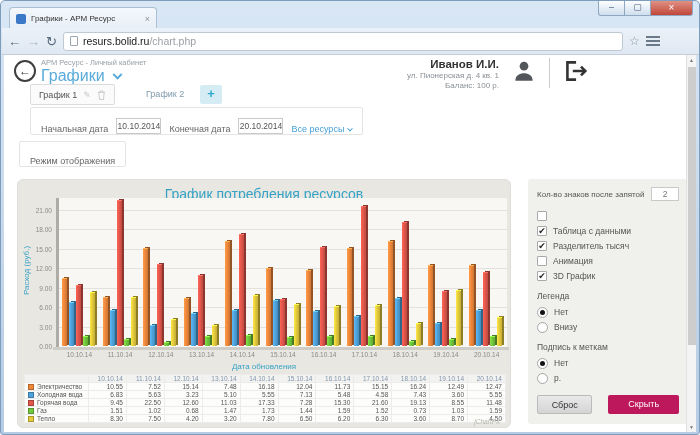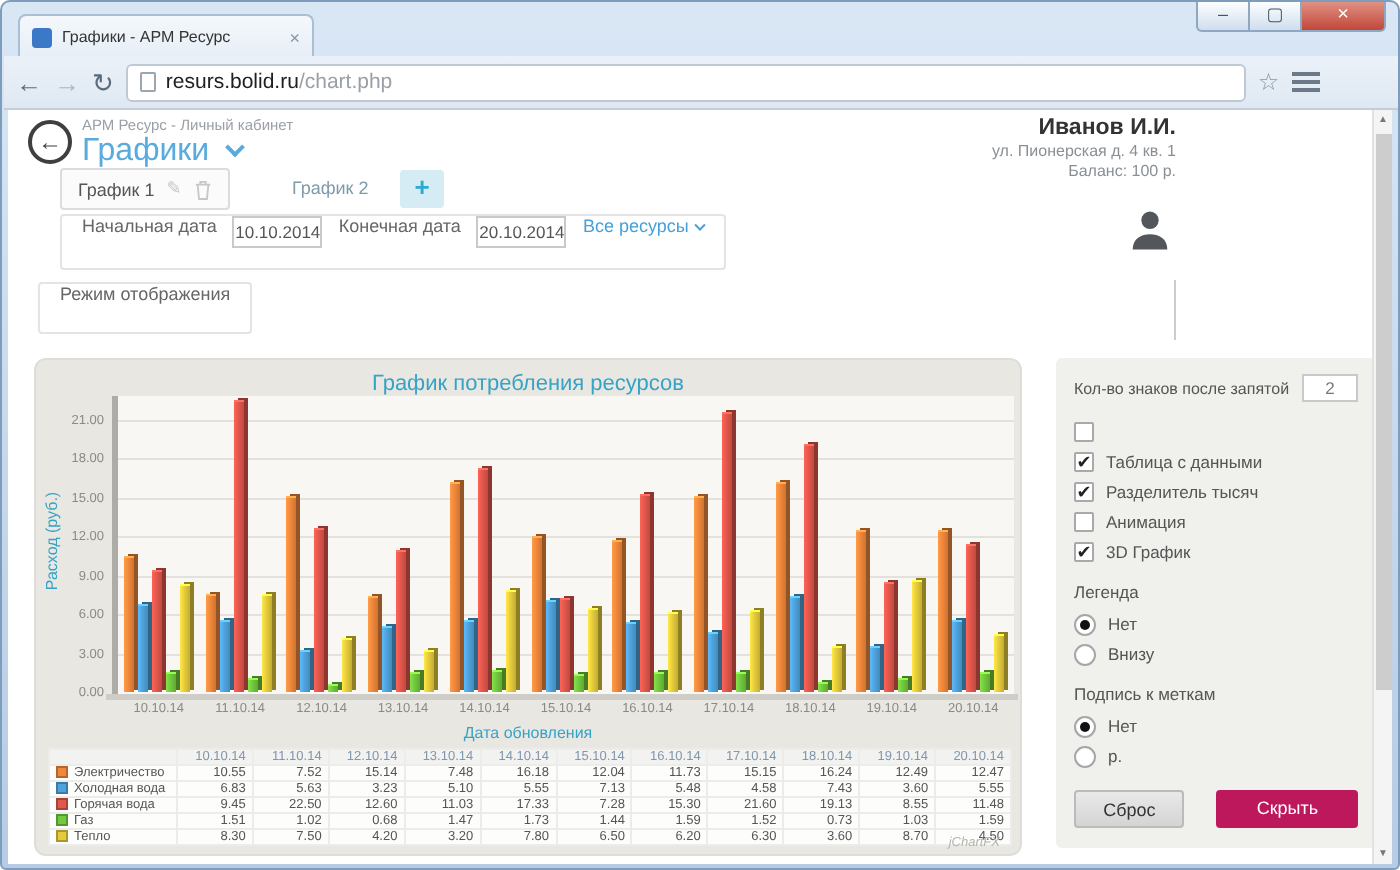--- a/index.html
+++ b/index.html
@@ -31,47 +31,47 @@
   
   .page { position:absolute; left:3px; top:54px; width:684px; height:377px; background:#fff; overflow:hidden; }
   .scrollbar { position:absolute; right:3px; top:54px; width:10px; height:377px; background:#F4F4F4; border-left:1px solid #E2E2E2; }
   .sb-arrow { position:absolute; left:0; width:9px; height:10px; font-size:5px; color:#777; text-align:center; line-height:10px; }
   .sb-thumb { position:absolute; left:1px; top:12px; width:8px; height:278px; background:#CDCDCD; }
 
   .back-circle { position:absolute; left:10px; top:5px; width:22px; height:22px; border:2px solid #3F3F3F; border-radius:50%; color:#3F3F3F; font-size:12px; line-height:18px; text-align:center; font-weight:bold; }
   .breadcrumb { position:absolute; left:37px; top:3px; font-size:7.5px; color:#9AA0A6; }
   .page-title { position:absolute; left:37px; top:12px; font-size:16px; color:#58ABDC; }
   .chev-lg { display:inline-block; width:7px; height:7px; border-right:2px solid #58ABDC; border-bottom:2px solid #58ABDC; transform:rotate(45deg) translate(-2px,-2px); margin-left:9px; }
-  .userbox { position:absolute; right:100px; top:3px; display:flex; align-items:flex-end; gap:12px;flex-direction:column; }
+  .userbox { position:absolute; right:100px; top:3px; display:flex; align-items:flex-start; gap:12px; }
   .usertext { text-align:right; }
   .username { font-size:11.5px; font-weight:bold; color:#333; }
   .usersub { font-size:8px; color:#8A8F94; margin-top:1px; }
   .vdivider { width:1px; height:30px; background:#CCC; }
 
   .gtab { position:absolute; left:26px; top:29px; height:21px; display:flex; align-items:center; gap:6px; padding:0 8px; border:1px solid #DCDCDC; background:#FBFBFB; border-radius:2px; }
   .gtab-label { font-size:9px; color:#555; }
   .pencil { font-size:9px; color:#C6C6C6; }
   .gtab2 { position:absolute; left:142px; top:34px; font-size:9px; color:#7E9AAB; }
   .plus-btn { position:absolute; left:196px; top:30px; width:22px; height:19px; background:#D5ECF5; border-radius:2px; color:#2EA9CF; font-size:13px; font-weight:bold; text-align:center; line-height:18px; }
 
-  .fbox { position:absolute; display:inline-flex; align-items:flex-start; gap:8px; padding:0 10px; border:1px solid #E4E4E4; border-radius:2px; background:#fff; }
+  .fbox { position:absolute; display:inline-flex; align-items:flex-end; gap:8px; padding:0 10px; border:1px solid #E4E4E4; border-radius:2px; background:#fff; }
   .fbox1 { left:26px; top:52px; height:28px; }
   .fbox2 { left:15px; top:86px; height:26px; gap:12px; }
   .flabel { font-size:9px; color:#666; white-space:nowrap; }
   .dinput { width:45px; height:16px; border:1px solid #C9C9C9; font-size:8.5px; color:#555; text-align:center; font-family:inherit; }
   .rlink { font-size:9px; color:#459FD8; white-space:nowrap; }
   .chev-sm { display:inline-block; width:4px; height:4px; border-right:1.5px solid #459FD8; border-bottom:1.5px solid #459FD8; transform:rotate(45deg) translate(-1px,-1px); margin-left:4px; }
   .ritem { display:flex; align-items:center; gap:4px; }
   .radio { width:11px; height:11px; border:1px solid #A6A6A6; border-radius:50%; background:#fff; flex:none; position:relative; }
   .radio.sel:after { content:""; position:absolute; left:2px; top:2px; width:5px; height:5px; border-radius:50%; background:#111; }
   .rlabel { font-size:9px; color:#555; white-space:nowrap; }
 
   
   .chart { position:absolute; left:13px; top:124px; width:494px; height:249px; background:#E9E7E1; border:1px solid #DFDDD8; border-radius:6px; }
-  .chart-title { position:absolute; left:0; top:6px; width:100%; text-align:center; font-size:11px; color:#36A3C6; }
+  .chart-title { position:absolute; left:0; top:6px; width:100%; text-align:center; font-size:14px; color:#36A3C6; }
   .plot { position:absolute; left:38px; top:18px; width:451px; height:149px; background:#F8F7F4; border-left:3px solid #AEACA7; }
   .gridline { position:absolute; left:0; width:100%; height:1px; background:#E3E1DD; }
   .floor { position:absolute; left:35px; top:167px; width:456px; height:3px; background:#CFCDC8; }
   .bars { position:absolute; left:41px; top:18px; width:448px; height:149px; }
   .bar { position:absolute; bottom:1px; width:5px; }
   .ylab { position:absolute; left:0; width:34px; text-align:right; font-size:6.5px; color:#8C8A85; }
   .xlab { position:absolute; text-align:center; font-size:6.5px; color:#8C8A85; top:171px; }
   .ytitle { position:absolute; left:-27px; top:86px; width:70px; transform:rotate(-90deg); font-size:8px; color:#36A3C6; text-align:center; }
   .xtitle { position:absolute; left:0; top:182px; width:100%; text-align:center; font-size:8px; color:#36A3C6; }
   .ctable { position:absolute; left:6px; top:194px; width:482px; border-collapse:collapse; table-layout:fixed; }

